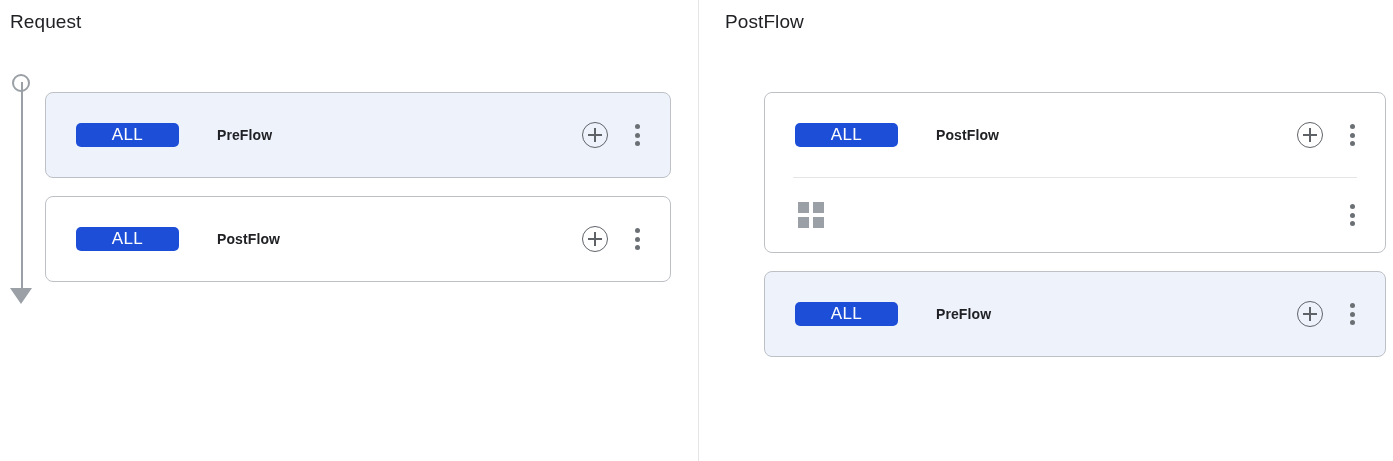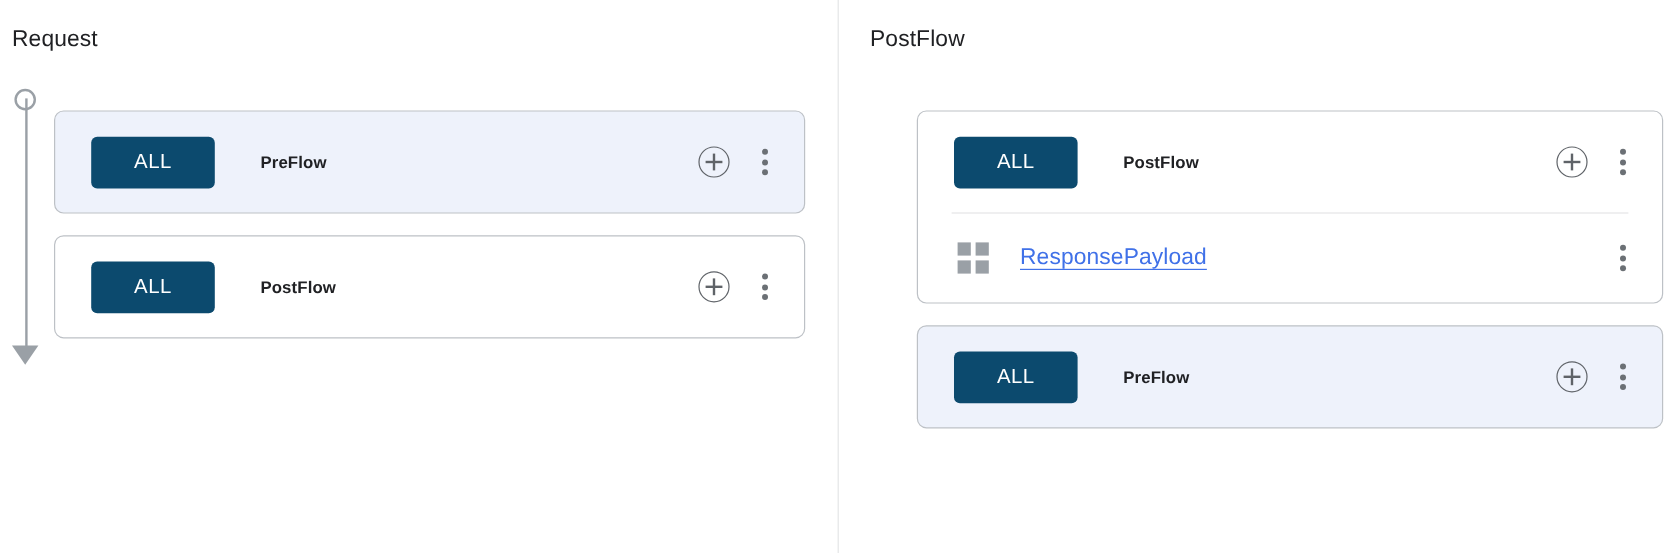--- a/index.html
+++ b/index.html
@@ -33,21 +33,21 @@
     border-left: 1px solid #e4e5e7;
   }
 
   .panel-title {
     font-size: 19px;
     font-weight: 400;
     color: #202124;
     line-height: 22px;
     letter-spacing: 0.1px;
     position: absolute;
-    top: 22px;
+    top: 11px;
   }
   .panel-request .panel-title { left: 10px; }
   .panel-response .panel-title { left: 26px; }
 
   
   .rail {
     position: absolute;
     width: 40px;
   }
   .rail-request { left: 2px; top: 72px; height: 232px; }
@@ -113,23 +113,23 @@
   .flow-row.policy-row {
     height: 74px;
     padding-left: 33px;
   }
 
   .badge {
     display: inline-flex;
     align-items: center;
     justify-content: center;
     width: 103px;
-    height: 43px;
+    height: 24px;
     border-radius: 5px;
-    background: #0c4a6e;
+    background: #1d4ed8;
     color: #ffffff;
     font-size: 17px;
     letter-spacing: 0.4px;
     flex: none;
   }
 
   .flow-name {
     margin-left: 38px;
     font-size: 14px;
     font-weight: 700;
@@ -291,21 +291,20 @@
 
         <div class="policy-sep"></div>
 
         <div class="flow-row policy-row">
           <span class="grid-icon">
             <span></span>
             <span></span>
             <span></span>
             <span></span>
           </span>
-          <span class="policy-link">ResponsePayload</span>
           <span class="spacer"></span>
           <span class="kebab-icon">
             <span></span>
             <span></span>
             <span></span>
           </span>
         </div>
       </div>
 
       <div class="flow-card selected">

